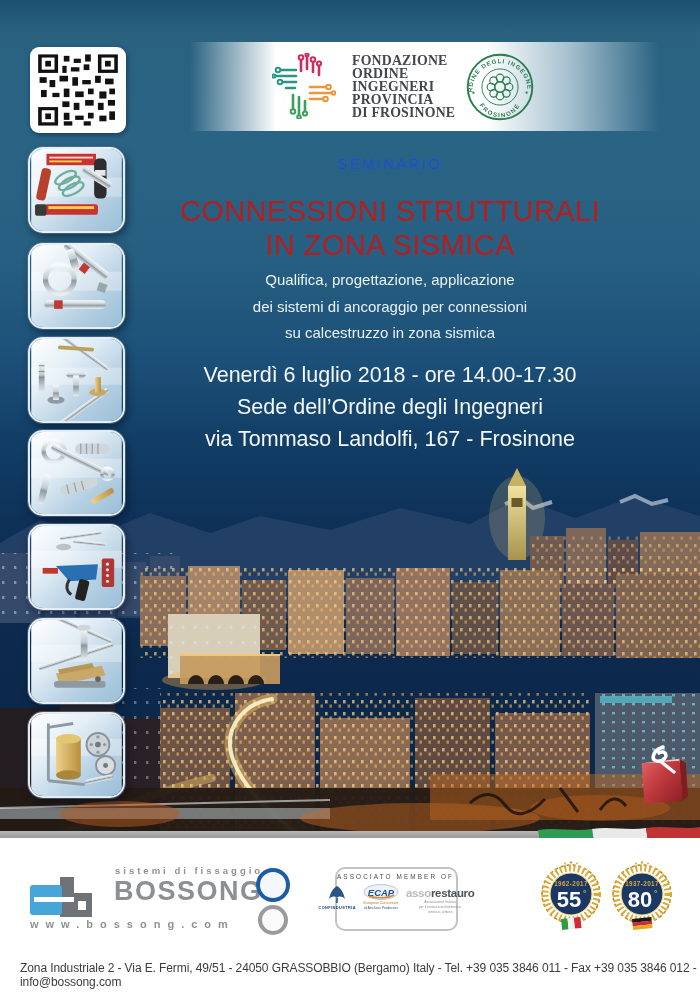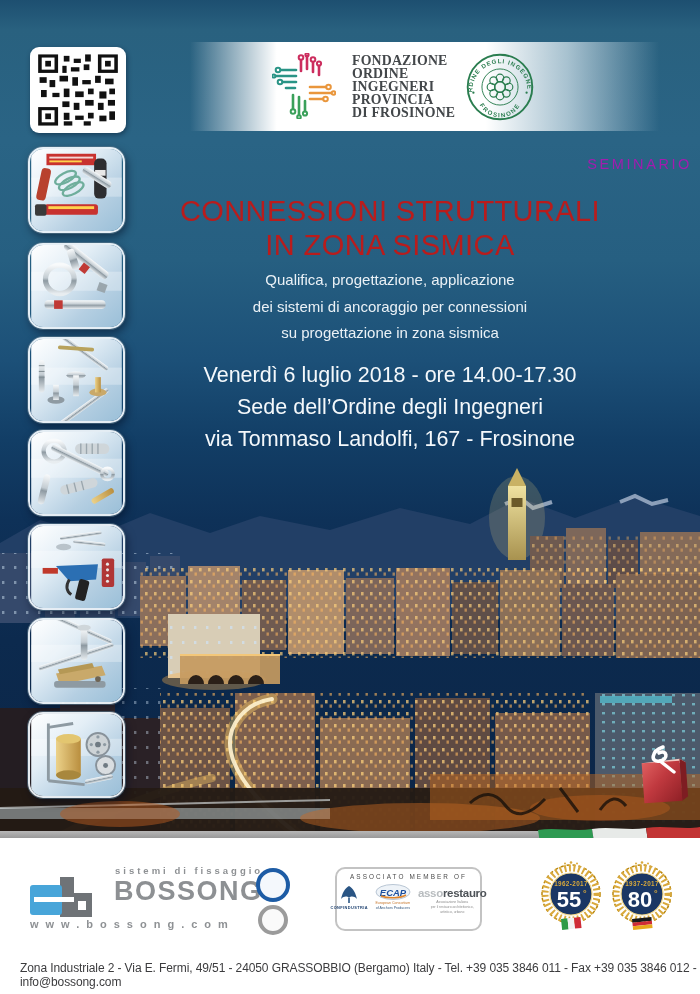--- a/index.html
+++ b/index.html
@@ -25,21 +25,21 @@
   .fond-text{left:162px;top:13px;font-size:13.8px;line-height:12.9px;font-weight:bold;
     color:#43474a;letter-spacing:.2px;font-family:Liberation Serif, serif;}
   .seal{left:272px;top:7px;width:76px;height:76px;}
   
   .thumb{left:28px;width:97px;height:86px;border-radius:15px;overflow:hidden;
     border:2px solid rgba(240,247,252,.95);
     box-shadow:0 0 0 1px rgba(90,120,140,.6),2px 4px 8px rgba(0,10,30,.5);}
   .thumb svg{display:block;width:100%;height:100%;}
   
   .copy{left:88px;width:604px;text-align:center;color:#fff;}
-  .kicker{top:156px;font-size:14.5px;letter-spacing:2.6px;color:#a21caf;text-align:right;}
+  .kicker{top:156px;font-size:14.5px;letter-spacing:2.6px;color:#1d4ed8;}
   .title{top:194px;font-size:29px;line-height:34px;font-weight:normal;letter-spacing:.4px;color:#b91c1c;}
   .subtitle{top:267px;font-size:15px;line-height:26.5px;color:#eaf1f6;}
   .schedule{top:359px;font-size:21.5px;line-height:32px;color:#f4f8fb;}
   
   .dl-btn{left:314px;top:756px;width:312px;height:43px;background:#fdfdfd;border-radius:9px;
     display:flex;flex-direction:column;align-items:center;justify-content:center;
     text-decoration:none;box-shadow:0 1px 4px rgba(0,0,0,.4);cursor:pointer;}
   .dl-label{font-size:16px;color:#3c6a8c;letter-spacing:.4px;}
   .dl-note{font-size:12.3px;font-weight:bold;color:#2e7cb5;margin-top:1px;}
   .pdf-icon{left:629px;top:744px;width:62px;height:62px;}
@@ -52,22 +52,22 @@
   .footer{left:0;top:838px;width:700px;height:156px;background:#fff;}
   .brand{left:30px;top:22px;width:268px;height:80px;}
   .brand-mark{left:0;top:17px;width:76px;height:40px;}
   .brand-tagline{left:85px;top:5px;font-size:9.5px;font-weight:bold;letter-spacing:3px;color:#8e9194;}
   .brand-name{left:84px;top:16px;font-size:27px;font-weight:bold;letter-spacing:1.5px;color:#8d9093;}
   .brand-reg{font-size:9px;vertical-align:10px;letter-spacing:0;}
   .brand-site{left:0;top:58px;font-size:11px;font-weight:bold;letter-spacing:7px;color:#8e9194;}
   .cert-seals{left:256px;top:30px;width:40px;}
   .cert-1{width:34px;height:34px;border-radius:50%;border:4px solid #1d5ca5;background:#f4f8fc;}
   .cert-2{width:30px;height:30px;border-radius:50%;border:4px solid #9b9b9b;background:#fafafa;margin:3px 0 0 2px;}
-  .membership{left:335px;top:29px;width:147px;height:64px;border:2px solid #c3c3c3;border-radius:10px;
-    background:#fff;text-align:center;padding-top:4px;}
+  .membership{left:335px;top:29px;width:123px;height:64px;border:2px solid #c3c3c3;border-radius:10px;
+    background:#fff;padding-top:4px;}
   .mem-header{font-size:6.4px;letter-spacing:2.1px;color:#4a4a4a;}
   .mem-row{display:flex;justify-content:center;align-items:flex-start;gap:7px;margin-top:4px;}
   .mem-item{display:flex;flex-direction:column;align-items:center;}
   .conf-label{font-size:3.9px;font-weight:bold;color:#1b3f6e;letter-spacing:.4px;margin-top:1px;}
   .ecap-cap{font-size:3.6px;color:#c7762a;line-height:4.4px;margin-top:1px;}
   .ecap-cap2{color:#34577d;}
   .asso-word{font-size:11.5px;font-weight:bold;letter-spacing:-.3px;margin-top:3px;}
   .asso-light{color:#b8bcbf;}
   .asso-dark{color:#4e5358;}
   .asso-cap{font-size:3.4px;color:#8e8e8e;line-height:4.2px;margin-top:1px;}
@@ -473,21 +473,21 @@
   </div>
 
   <div class="abs copy kicker">SEMINARIO</div>
   <div class="abs copy title">
     <div>CONNESSIONI STRUTTURALI</div>
     <div>IN ZONA SISMICA</div>
   </div>
   <div class="abs copy subtitle">
     <div>Qualifica, progettazione, applicazione</div>
     <div>dei sistemi di ancoraggio per connessioni</div>
-    <div>su progettazione in zona sismica</div>
+    <div>su calcestruzzo in zona sismica</div>
   </div>
   <div class="abs copy schedule">
     <div>Venerdì 6 luglio 2018 - ore 14.00-17.30</div>
     <div>Sede dell’Ordine degli Ingegneri</div>
     <div>via Tommaso Landolfi, 167 - Frosinone</div>
   </div>
 
   <svg class="abs pdf-icon" viewBox="0 0 62 62">
     <g transform="rotate(-4 33 38)">
       <polygon points="14,18 52,16 58,20 20,22" fill="#f0c9c2"></polygon>

